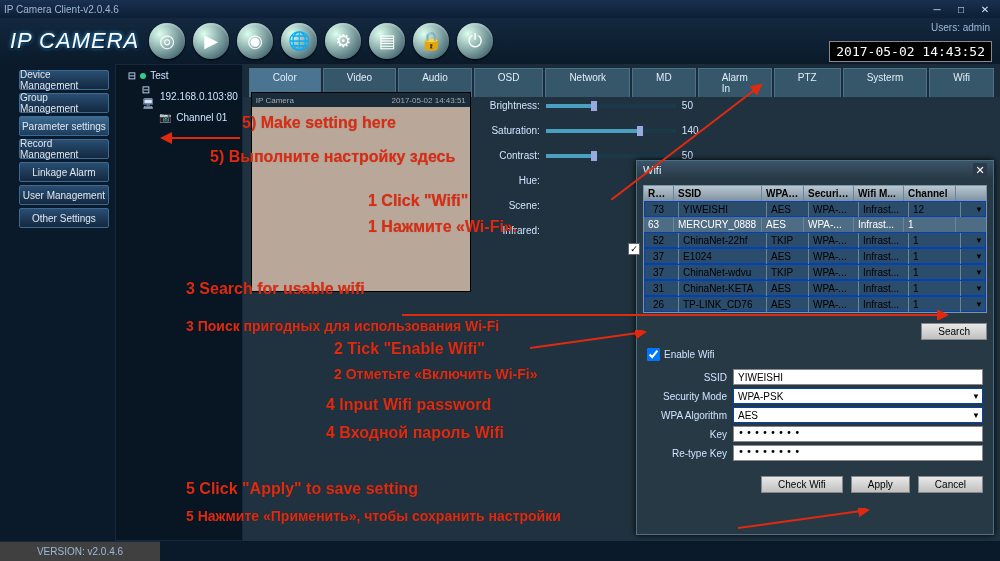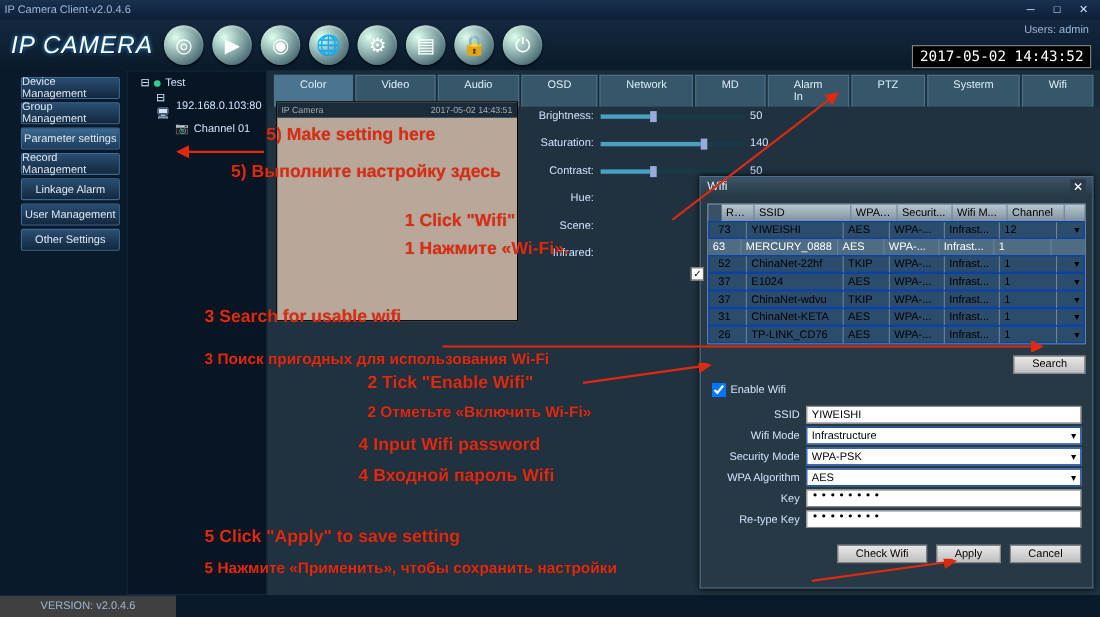--- a/index.html
+++ b/index.html
@@ -43,21 +43,21 @@
   .track { width: 130px; height: 4px; background: #1a3a4a; position: relative; }
   .track .fill { position: absolute; left: 0; top: 0; bottom: 0; background: #4aa0c0; }
   .thumb { position: absolute; top: -3px; width: 6px; height: 10px; background: #9ad; }
 
   .wifiwin { position: absolute; right: 6px; top: 96px; bottom: 6px; width: 358px; background: #263945; border: 1px solid #4c7088; box-shadow: 0 0 6px #000; display: flex; flex-direction: column; }
   .wifiwin .whdr { height: 18px; background: linear-gradient(#3c5468,#263945); display: flex; align-items: center; padding: 0 6px; font-size: 11px; color: #e0eef8; }
   .wifiwin .whdr .spacer { flex: 1; }
   .wifiwin .xbtn { width: 14px; height: 14px; display: flex; align-items: center; justify-content: center; color: #fff; background: #2a3a48; cursor: pointer; }
 
   .wtable { margin: 6px; border: 1px solid #7a94a8; background: #385066; font-size: 10px; color: #fff; }
-  .wtable .thead { display: flex; background: linear-gradient(#b8c8d0,#8090a0); color: #000; font-weight: normal; margin-left: 12px; }
+  .wtable .thead { display: flex; background: linear-gradient(#b8c8d0,#8090a0); color: #000; font-weight: bold; }
   .wtable .thead > div, .wtable .trow > div { padding: 2px 4px; border-right: 1px solid #6a8498; overflow: hidden; white-space: nowrap; text-overflow: ellipsis; }
   .wtable .trow { display: flex; background: #4f6c85; }
   .wtable .trow.sel { background: #2c4c6c; }
   .c-rssi { width: 30px; } .c-ssid { width: 88px; } .c-wpa { width: 42px; } .c-sec { width: 50px; } .c-mode { width: 50px; } .c-chan { width: 52px; }
 
   .searchrow { display: flex; justify-content: flex-end; padding: 4px 6px; }
   .btn { background: linear-gradient(#e8e8e8,#c0c0c0); border: 1px solid #888; font-size: 10px; padding: 2px 16px; cursor: pointer; color: #000; }
 
   .form { padding: 0 10px 6px 10px; font-size: 10px; color: #cfe4ff; }
   .enablerow { display: flex; align-items: center; gap: 4px; margin: 4px 0 8px 0; }
@@ -264,24 +264,20 @@
       <div class="form">
         <div class="enablerow">
           <input type="checkbox" checked="" style="">
           <span>Enable Wifi</span>
         </div>
         <div class="frow">
             <span class="flab">SSID</span>
             <input class="tinput" value="YIWEISHI" style="">
           </div>
         <div class="frow">
-            <span class="flab">Wifi Mode</span>
-            <div class="sel">Infrastructure</div>
-          </div>
-        <div class="frow">
             <span class="flab">Security Mode</span>
             <div class="sel">WPA-PSK</div>
           </div>
         <div class="frow">
             <span class="flab">WPA Algorithm</span>
             <div class="sel">AES</div>
           </div>
         <div class="frow">
             <span class="flab">Key</span>
             <div class="tinput pw">••••••••</div>

